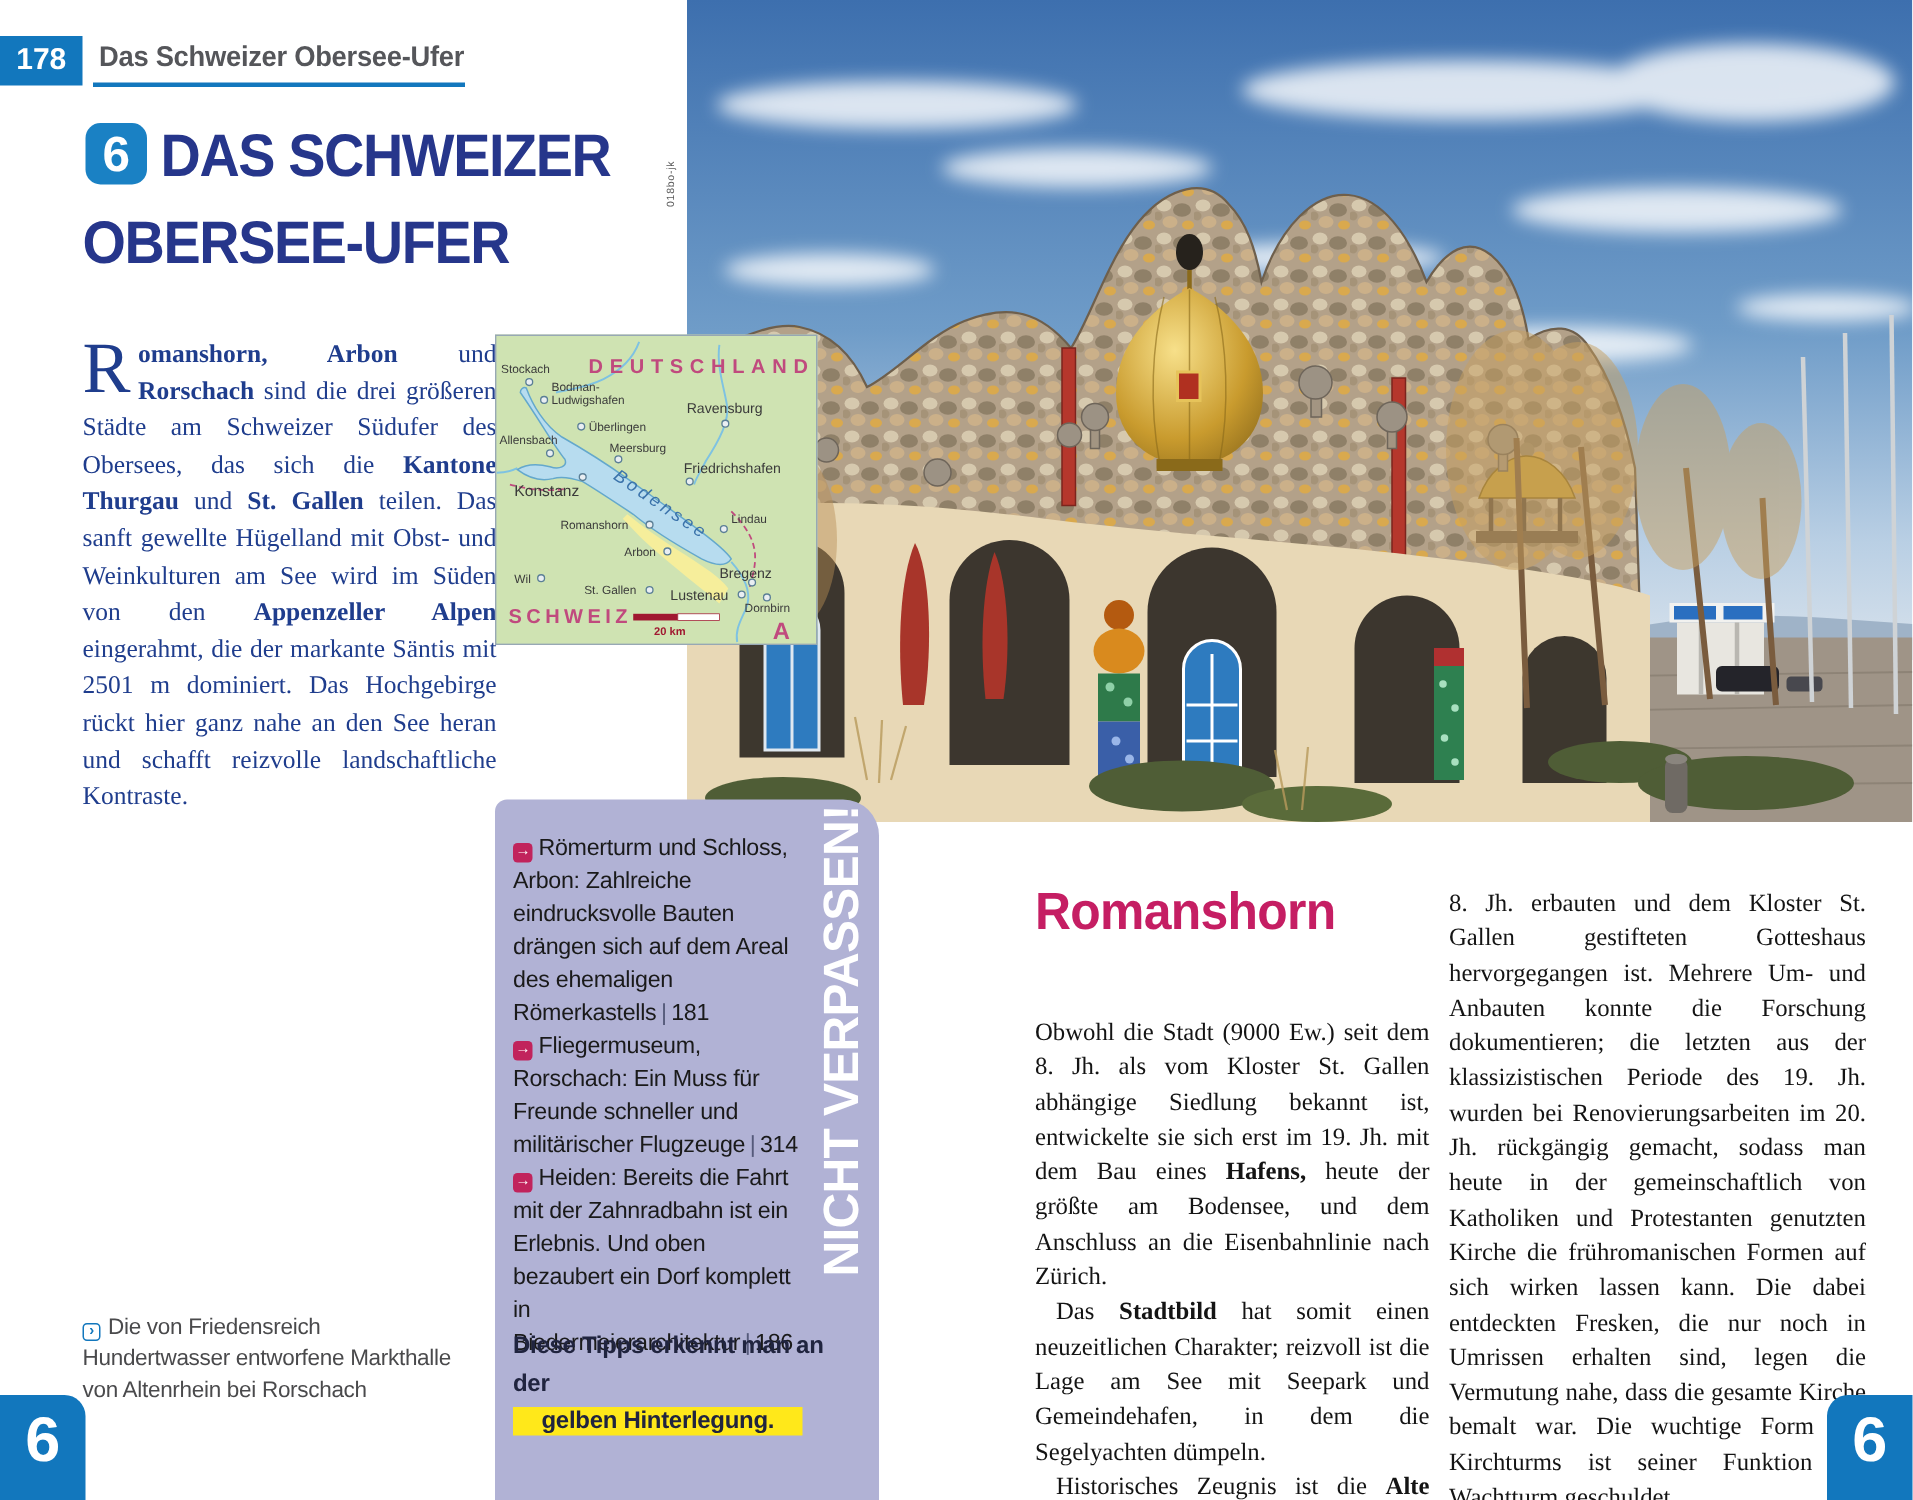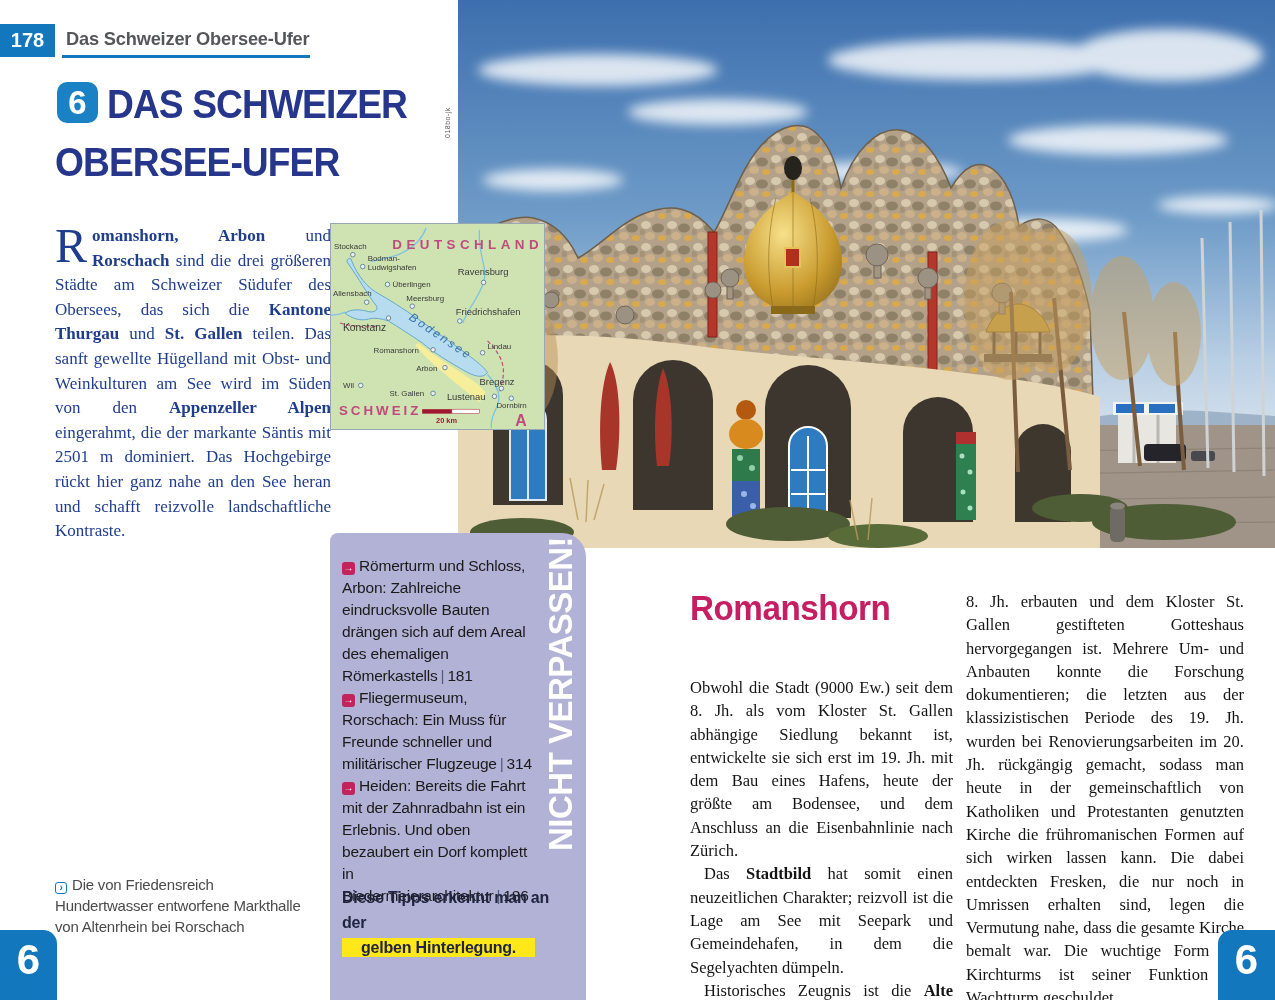--- a/index.html
+++ b/index.html
@@ -400,21 +400,21 @@
       <span class="hl">gelben Hinterlegung.</span>
     </div>
   </div>
 
   <div class="caption">
     <span class="cap-icon">›</span><span>Die von Friedensreich Hundertwasser entworfene Markthalle von Altenrhein bei Rorschach</span>
   </div>
 
   <div class="art-heading">Romanshorn</div>
   <div class="col col1">
-    <p><span>Obwohl die Stadt (9000 Ew.) seit dem 8. Jh. als vom Kloster St. Gallen abhängige Siedlung bekannt ist, entwickelte sie sich erst im 19. Jh. mit dem Bau eines </span><span style="font-weight: normal;">Hafens,</span><span> heute der größte am Bodensee, und dem Anschluss an die </span><span style="font-weight: normal;">Eisenbahnlinie</span><span> nach Zürich.</span></p>
+    <p><span>Obwohl die Stadt (9000 Ew.) seit dem 8. Jh. als vom Kloster St. Gallen abhängige Siedlung bekannt ist, entwickelte sie sich erst im 19. Jh. mit dem Bau eines </span><span style="font-weight: bold;">Hafens,</span><span> heute der größte am Bodensee, und dem Anschluss an die </span><span style="font-weight: normal;">Eisenbahnlinie</span><span> nach Zürich.</span></p>
     <p><span>Das </span><span style="font-weight: bold;">Stadtbild</span><span> hat somit einen neuzeitlichen Charakter; reizvoll ist die Lage am See mit Seepark und Gemeindehafen, in dem die Segelyachten dümpeln.</span></p>
     <p><span>Historisches Zeugnis ist die </span><span style="font-weight: bold;">Alte Kirche</span></p>
   </div>
   <div class="col col2">
     <p><span>8. Jh. erbauten und dem Kloster St. Gallen gestifteten Gotteshaus hervorgegangen ist. Mehrere Um- und Anbauten konnte die Forschung dokumentieren; die letzten aus der klassizistischen Periode des 19. Jh. wurden bei Renovierungsarbeiten im 20. Jh. rückgängig gemacht, sodass man heute in der gemeinschaftlich von Katholiken und Protestanten genutzten Kirche die frühromanischen Formen auf sich wirken lassen kann. Die dabei entdeckten Fresken, die nur noch in Umrissen erhalten sind, legen die Vermutung nahe, dass die gesamte Kirche bemalt war. Die wuchtige Form des Kirchturms ist seiner Funktion als Wachtturm geschuldet.</span></p>
   </div>
 
   <div class="tab tab-left">6</div>
   <div class="tab tab-right">6</div>
 

